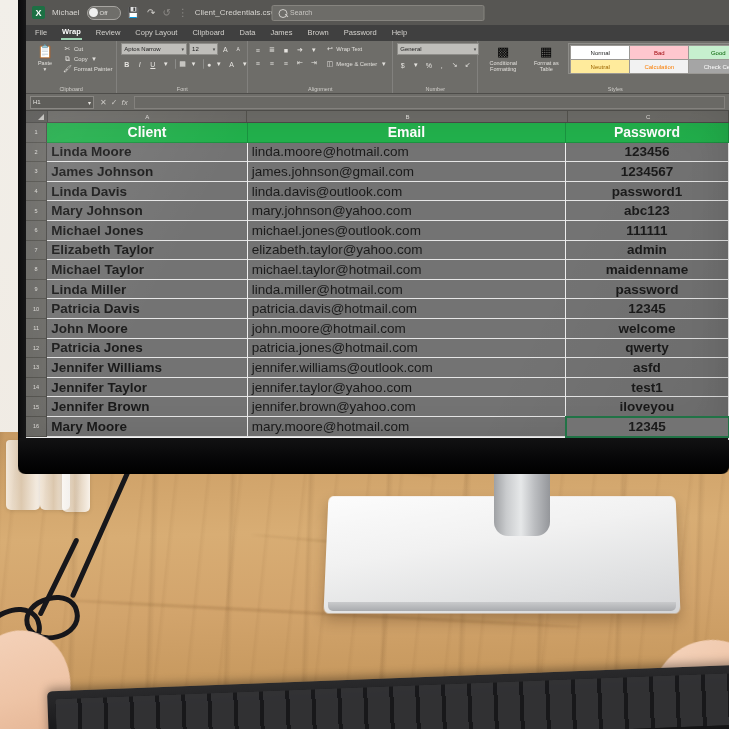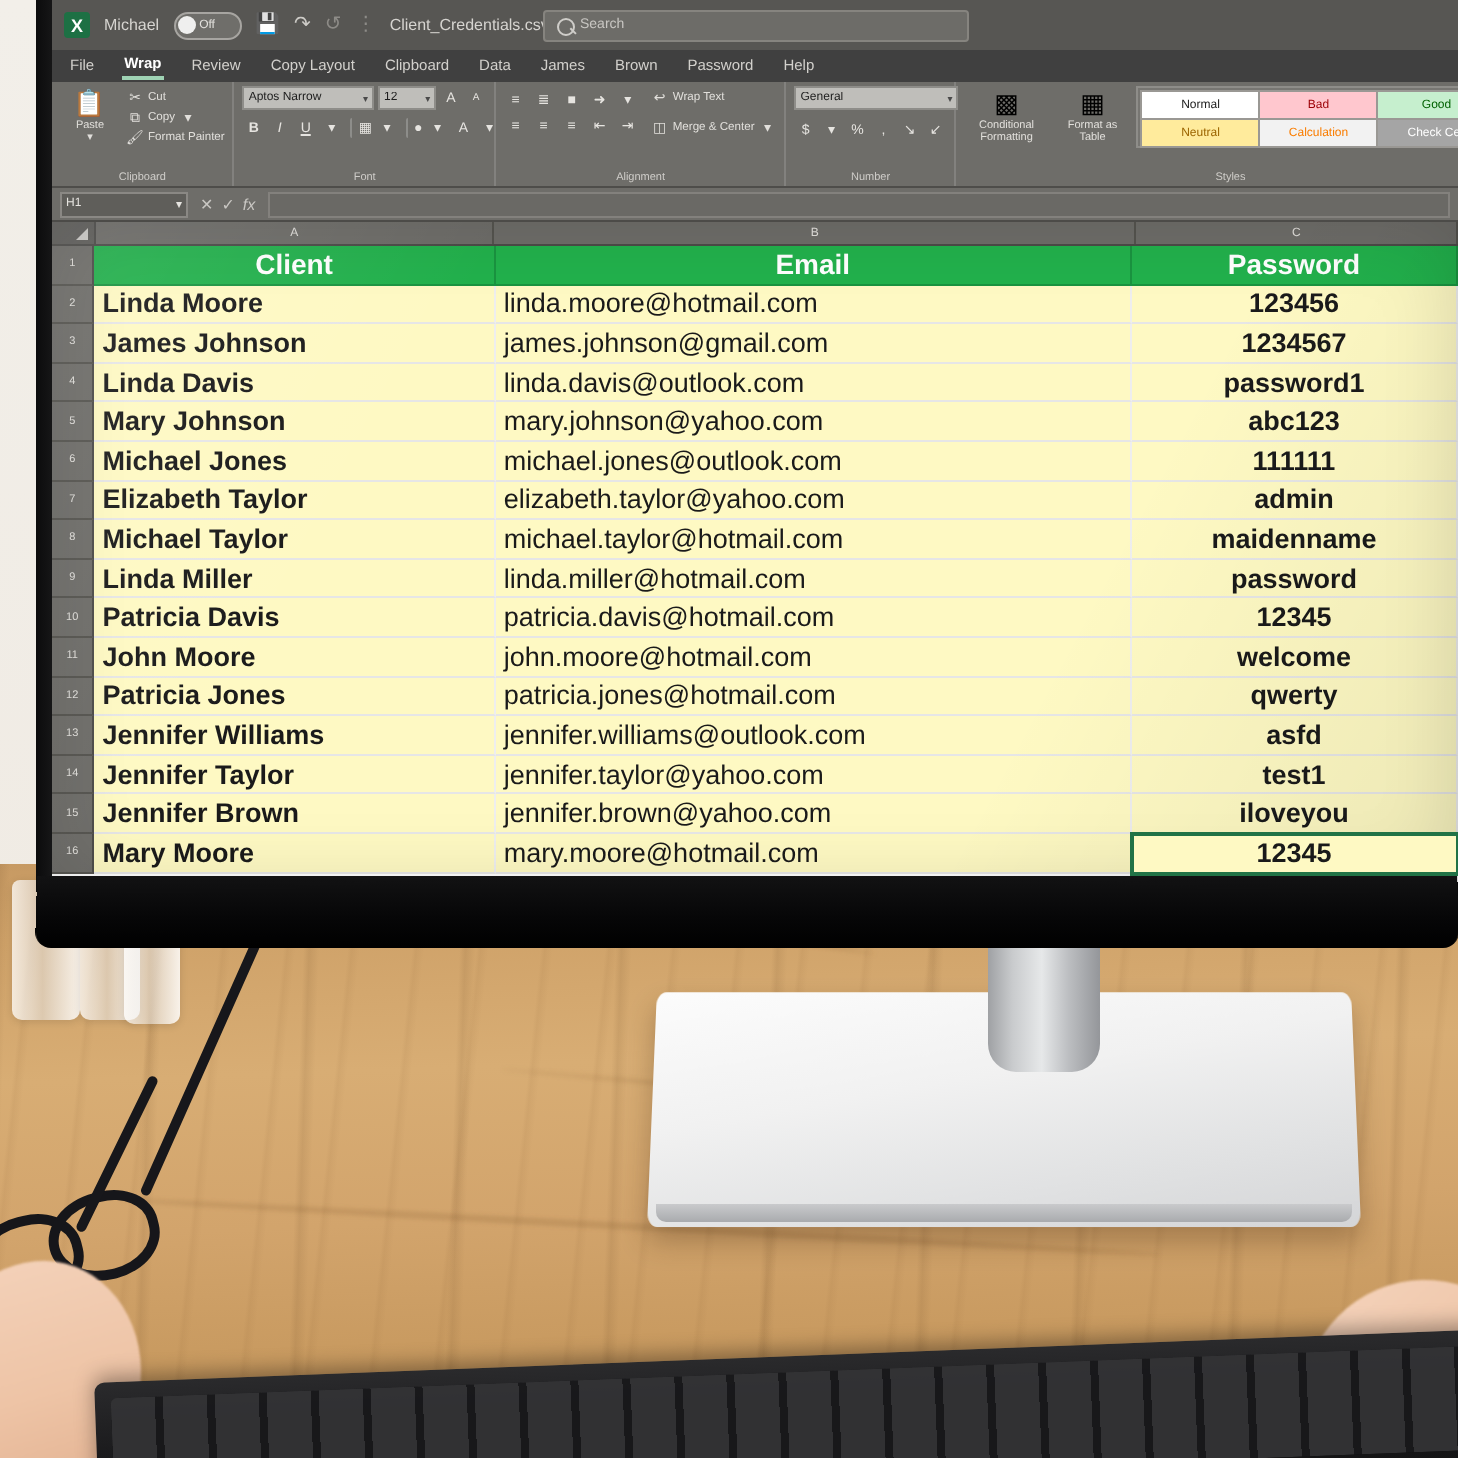--- a/index.html
+++ b/index.html
@@ -478,21 +478,21 @@
   .cell {
     display: flex;
     align-items: center;
     border-bottom: 1px solid #e6e6e6;
     border-right: 1px solid #eeeeee;
     font-size: 13.5px;
     color: #1a1a1a;
     padding: 0 4px;
     overflow: visible;
     white-space: nowrap;
-    background: #fef9c3;
+    background: #737373;
   }
   .c-a { width: 199px; font-weight: bold; }
   .c-b { width: 321px; }
   .c-c { width: 160px; justify-content: center; font-weight: bold; }
 
   
   .row.header-row .cell {
     background: #22b14c;
     color: #ffffff;
     font-weight: bold;

